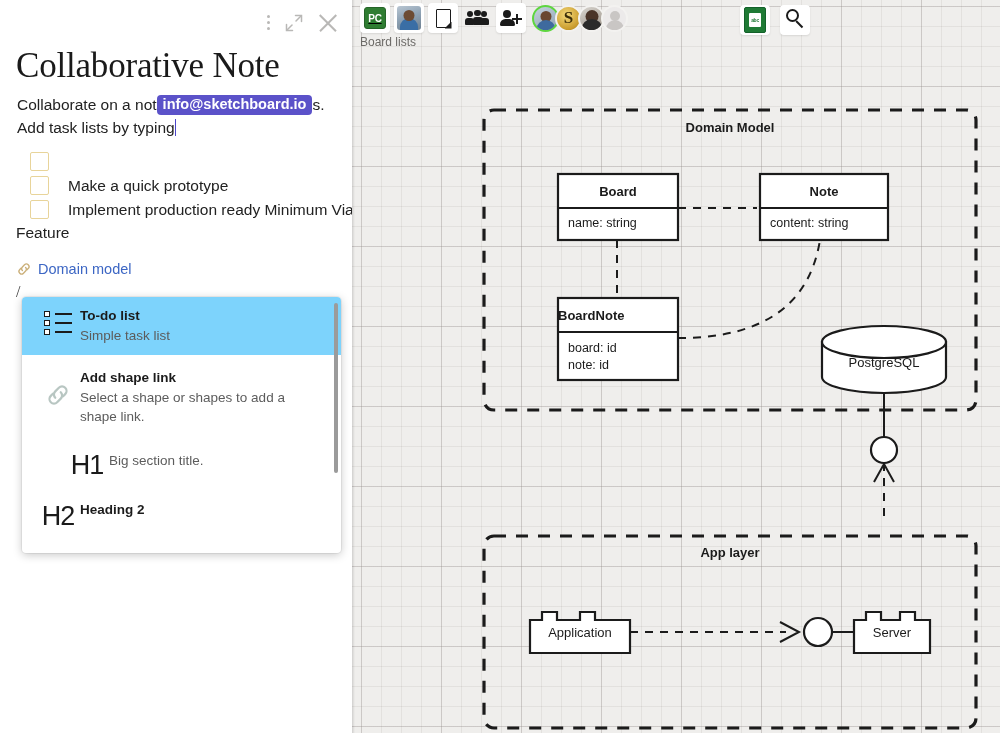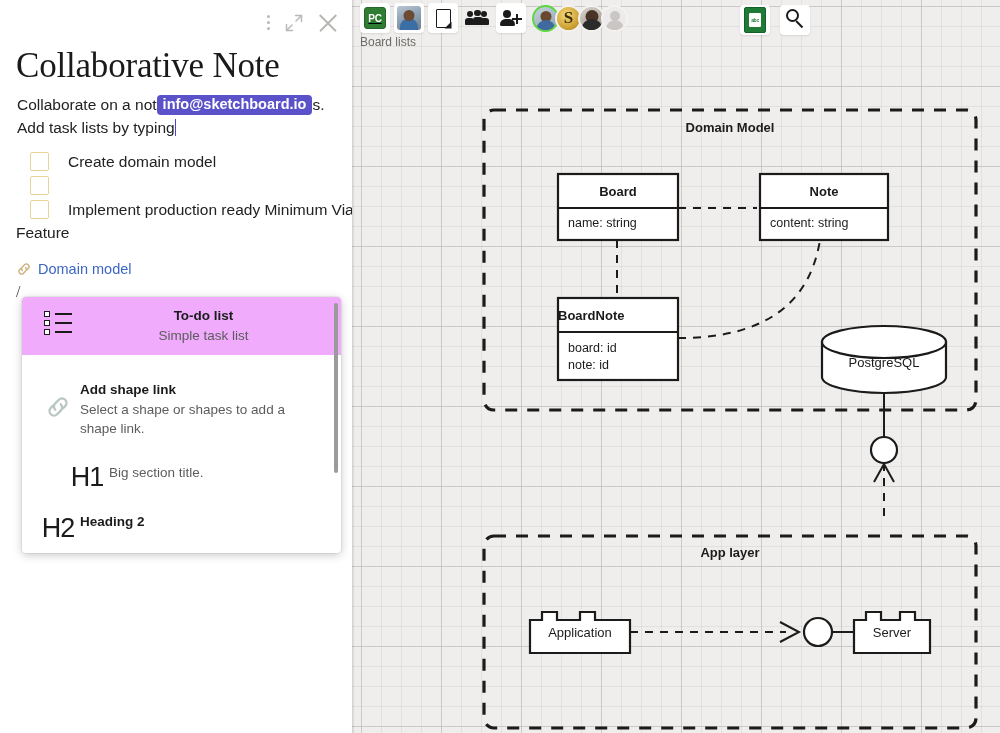--- a/index.html
+++ b/index.html
@@ -283,21 +283,21 @@
     border-radius: 4px;
     box-shadow: 0 2px 10px rgba(0,0,0,0.22), 0 0 0 1px rgba(0,0,0,0.05);
     overflow: hidden;
     z-index: 30;
   }
   .menu-item {
     display: flex; align-items: flex-start;
     padding: 10px 14px 10px 14px;
     cursor: pointer;
   }
-  .menu-item.selected { background: #f0abfc; text-align: center; }
+  .menu-item.selected { background: #7dd3fc; }
   .menu-ico {
     width: 44px; flex: 0 0 44px;
     display: flex; align-items: center; justify-content: center;
     padding-top: 2px;
   }
   .menu-text { flex: 1 1 auto; }
   .menu-title {
     font-size: 13.5px; font-weight: bold; color: #1b1b1b; line-height: 18px;
   }
   .menu-desc {
@@ -506,24 +506,24 @@
     <div id="note-title">Collaborative Note</div>
 
     <div id="note-body">
       <span>Collaborate on a not</span><span class="mention-pill">info@sketchboard.io</span><span>s.</span><br>
       <span>Add task lists by typing</span><span class="caret"></span>
     </div>
 
     <div id="tasklist">
       <div class="task-row">
         <div class="task-box"></div>
-        <div class="task-label">Create domain model</div>
       </div>
       <div class="task-row">
         <div class="task-box"></div>
+        <div class="task-label">Make a quick prototype</div>
       </div>
       <div class="task-row">
         <div class="task-box"></div>
         <div class="task-label">Implement production ready Minimum Viable</div>
       </div>
     </div>
     <div id="task-overflow">Feature</div>
 
     <div id="shape-link-row">
       <span class="link-chain">
@@ -549,21 +549,21 @@
             <div class="sq r3"></div>
               <div class="ln l3"></div>
           </div>
         </div>
         <div class="menu-text">
           <div class="menu-title">To-do list</div>
           <div class="menu-desc">Simple task list</div>
         </div>
       </div>
 
-      <div class="menu-item" style="padding-top:26px;">
+      <div class="menu-item" style="padding-top:14px;">
         <div class="menu-ico" style="padding-top:14px;">
           <svg width="24" height="24" viewBox="0 0 14 14" fill="none" stroke="#b8c6c2" stroke-width="1.3" stroke-linecap="round">
             <path d="M5.4 8.6 a2.6 2.6 0 0 1 0-3.7 l2.1-2.1 a2.6 2.6 0 0 1 3.7 3.7 L10 7.7"></path>
             <path d="M8.6 5.4 a2.6 2.6 0 0 1 0 3.7 l-2.1 2.1 a2.6 2.6 0 0 1-3.7-3.7 L4 6.3"></path>
           </svg>
         </div>
         <div class="menu-text">
           <div class="menu-title">Add shape link</div>
           <div class="menu-desc" style="max-width:225px;">Select a shape or shapes to add a shape link.</div>
         </div>

